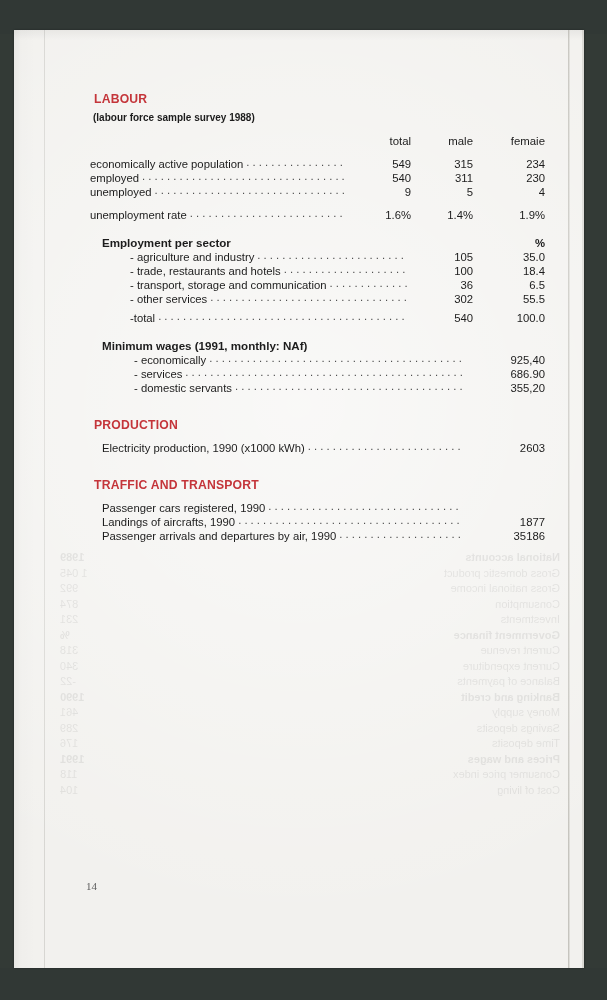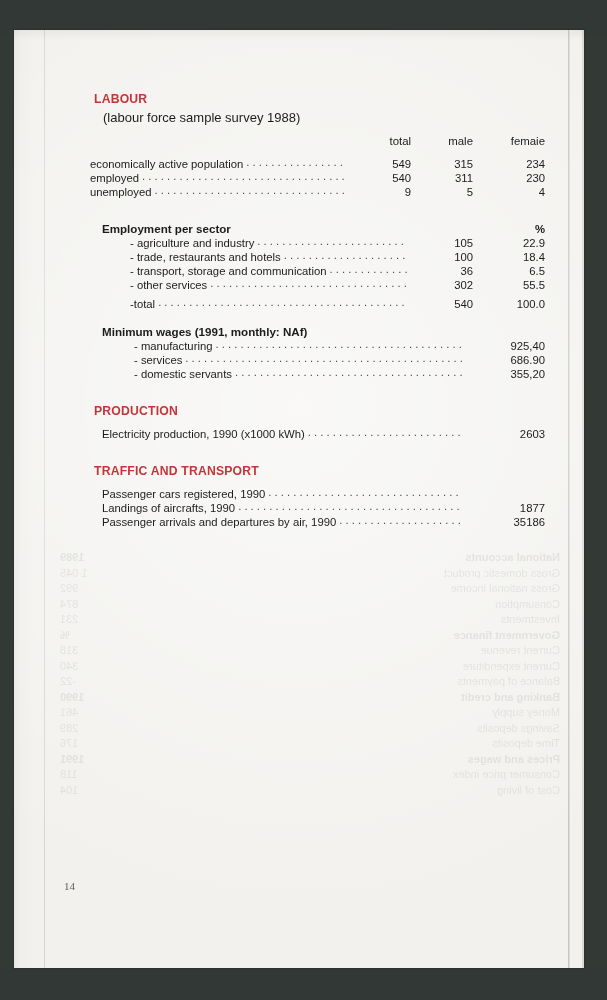--- a/index.html
+++ b/index.html
@@ -84,23 +84,23 @@
 
   
   .sec-head {
     color: #c4353a;
     font-weight: bold;
     font-size: 12.2px;
     letter-spacing: 0.2px;
     margin: 4px;
   }
   .sub-head {
-    font-weight: normal;
-    font-size: 13px;
-    margin: 5px 0 0 13px;
+    font-weight: bold;
+    font-size: 10px;
+    margin: 5px 0 0 3px;
   }
   .group-head {
     font-weight: bold;
     font-size: 11.6px;
     margin: 0;
   }
 
   
   .colhead {
     display: flex;
@@ -148,21 +148,21 @@
   .ind3 { padding-left: 44px; }
 
   .gap-xs { height: 5px; }
   .gap-s  { height: 9px; }
   .gap-m  { height: 14px; }
   .gap-l  { height: 19px; }
 
   
   .page-no {
     position: absolute;
-    left: 50px;
+    left: 72px;
     top: 850px;
     font-family: "Liberation Serif", serif;
     font-size: 11px;
     color: #5e5e5e;
   }
 
   
   .showthrough {
     position: absolute;
     left: 46px;
@@ -315,34 +315,41 @@
     <div class="row">
       <span class="lbl">unemployed</span>
       <span class="leader"></span>
       <span class="val">9</span>
       <span class="val">5</span>
       <span class="val c3">4</span>
     </div>
 
     <div class="gap-s"></div>
 
+    <div class="row">
+      <span class="lbl">unemployment rate</span>
+      <span class="leader"></span>
+      <span class="val">1.6%</span>
+      <span class="val">1.4%</span>
+      <span class="val c3">1.9%</span>
+    </div>
 
     <div class="gap-m"></div>
 
     <div class="row ind1">
       <span class="group-head">Employment per sector</span>
       <span class="leader" style="visibility:hidden"></span>
       <span class="val c3" style="font-weight:bold">%</span>
     </div>
 
     <div class="row ind2">
       <span class="lbl">- agriculture and industry</span>
       <span class="leader"></span>
       <span class="val">105</span>
-      <span class="val c3">22.9</span>
+      <span class="val c3">35.0</span>
     </div>
 
     <div class="row ind2">
       <span class="lbl">- trade, restaurants and hotels</span>
       <span class="leader"></span>
       <span class="val">100</span>
       <span class="val c3">18.4</span>
     </div>
 
     <div class="row ind2">
@@ -369,21 +376,21 @@
     </div>
 
     <div class="gap-m"></div>
 
     <div class="ind1">
       <span class="group-head">Minimum wages</span>
       <span class="group-head serif-note" style="">(1991, monthly: NAf)</span>
     </div>
 
     <div class="row ind3">
-      <span class="lbl">- manufacturing</span>
+      <span class="lbl">- economically</span>
       <span class="leader"></span>
       <span class="val wide">925,40</span>
     </div>
 
     <div class="row ind3">
       <span class="lbl">- services</span>
       <span class="leader"></span>
       <span class="val wide">686.90</span>
     </div>
 

